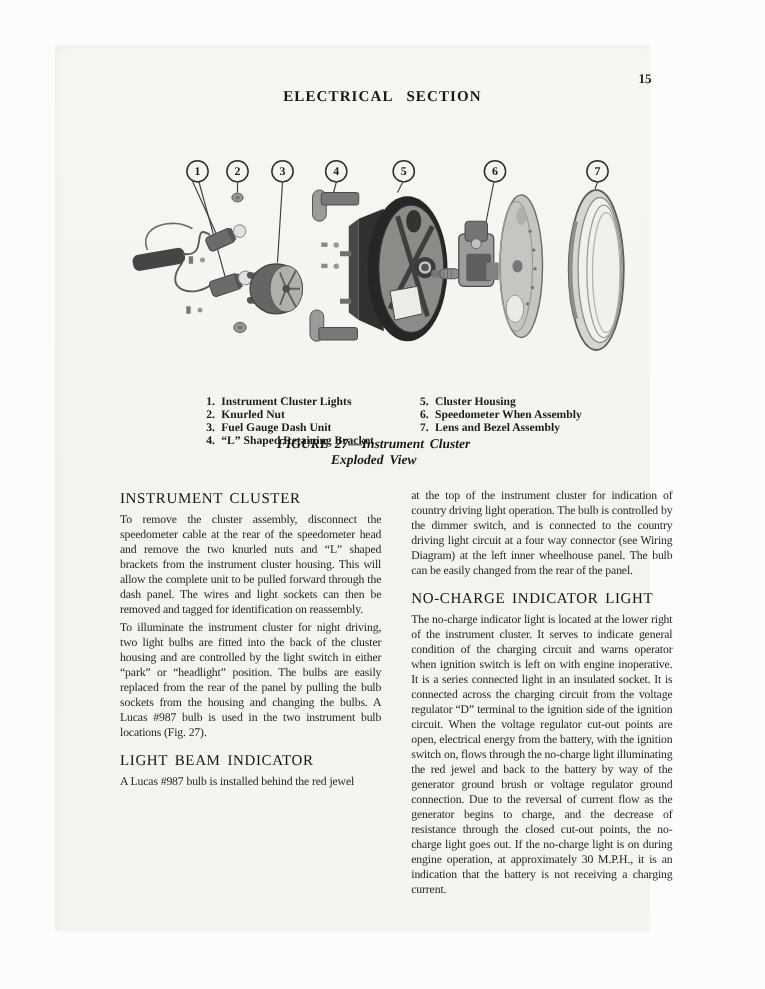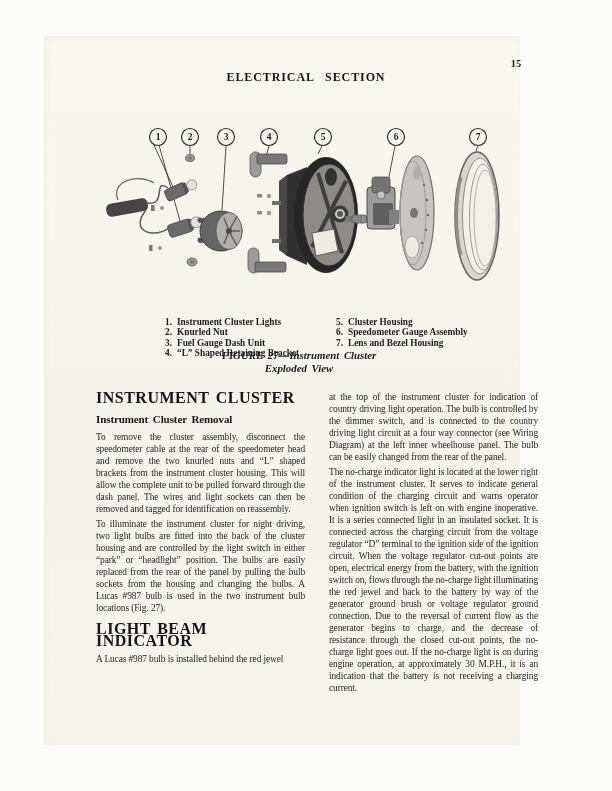--- a/index.html
+++ b/index.html
@@ -37,21 +37,21 @@
     position:absolute;top:349px;left:0;width:598px;text-align:center;
     font-weight:bold;font-style:italic;font-size:10.8px;line-height:12.5px;
     word-spacing:2px;color:#181818;
   }
   .col{position:absolute;top:391px;width:209px;font-size:9.4px;line-height:12px;letter-spacing:-0.1px;}
   .col-left{left:96px;}
   .col-right{left:329px;}
   .col p{margin:0 0 3px;text-align:justify;}
   .col p.indent{text-indent:12px;}
   .col h2{
-    font-size:16px;font-weight:bold;letter-spacing:0.5px;word-spacing:2px;
+    font-size:12px;font-weight:normal;letter-spacing:0.5px;word-spacing:2px;
     margin:9px 0 6px;color:#141414;
   }
   .col h3{font-size:11px;font-weight:bold;word-spacing:2px;margin:9px 0 6px;color:#141414;}
   .col h2:first-child{margin-top:1px;}
 </style>
 </head>
 <body style="--paper: #f5f3ee; --scanner-bg: #fcfcfa; --ink: #1f1f1f;">
 
 <div class="stage">
   <div class="sheet"></div>
@@ -226,39 +226,39 @@
       <span class="part-label">“L” Shaped Retaining Bracket</span>
     </div>
   </div>
   <div class="parts parts-right">
     <div class="part-row">
       <span class="part-num">5.</span>
       <span class="part-label">Cluster Housing</span>
     </div>
     <div class="part-row">
       <span class="part-num">6.</span>
-      <span class="part-label">Speedometer Gauge Assembly</span>
+      <span class="part-label">Speedometer When Assembly</span>
     </div>
     <div class="part-row">
       <span class="part-num">7.</span>
-      <span class="part-label">Lens and Bezel Housing</span>
+      <span class="part-label">Lens and Bezel Assembly</span>
     </div>
   </div>
 
   <div class="caption">
     <div>FIGURE 27—Instrument Cluster</div>
     <div>Exploded View</div>
   </div>
 
   <div class="col col-left">
     <h2>INSTRUMENT CLUSTER</h2>
-    <h3>Instrument Cluster Removal</h3>
     <p>To remove the cluster assembly, disconnect the speedometer cable at the rear of the speedometer head and remove the two knurled nuts and “L” shaped brackets from the instrument cluster housing.  This will allow the complete unit to be pulled forward through the dash panel.  The wires and light sockets can then be removed and tagged for identification on reassembly.</p>
     <p>To illuminate the instrument cluster for night driving, two light bulbs are fitted into the back of the cluster housing and are controlled by the light switch in either “park” or “headlight” position.  The bulbs are easily replaced from the rear of the panel by pulling the bulb sockets from the housing and changing the bulbs.  A Lucas #987 bulb is used in the two instrument bulb locations (Fig. 27).</p>
     <h2>LIGHT BEAM INDICATOR</h2>
     <p>A Lucas #987 bulb is installed behind the red jewel</p>
   </div>
 
   <div class="col col-right">
     <p>at the top of the instrument cluster for indication of country driving light operation.  The bulb is controlled by the dimmer switch, and is connected to the country driving light circuit at a four way connector (see Wiring Diagram) at the left inner wheelhouse panel.  The bulb can be easily changed from the rear of the panel.</p>
+    <h2>NO-CHARGE INDICATOR LIGHT</h2>
     <p>The no-charge indicator light is located at the lower right of the instrument cluster.  It serves to indicate general condition of the charging circuit and warns operator when ignition switch is left on with engine inoperative.  It is a series connected light in an insulated socket.  It is connected across the charging circuit from the voltage regulator “D” terminal to the ignition side of the ignition circuit.  When the voltage regulator cut-out points are open, electrical energy from the battery, with the ignition switch on, flows through the no-charge light illuminating the red jewel and back to the battery by way of the generator ground brush or voltage regulator ground connection.  Due to the reversal of current flow as the generator begins to charge, and the decrease of resistance through the closed cut-out points, the no-charge light goes out.  If the no-charge light is on during engine operation, at approximately 30 M.P.H., it is an indication that the battery is not receiving a charging current.</p>
   </div>
 </div>
 
 </body></html>

